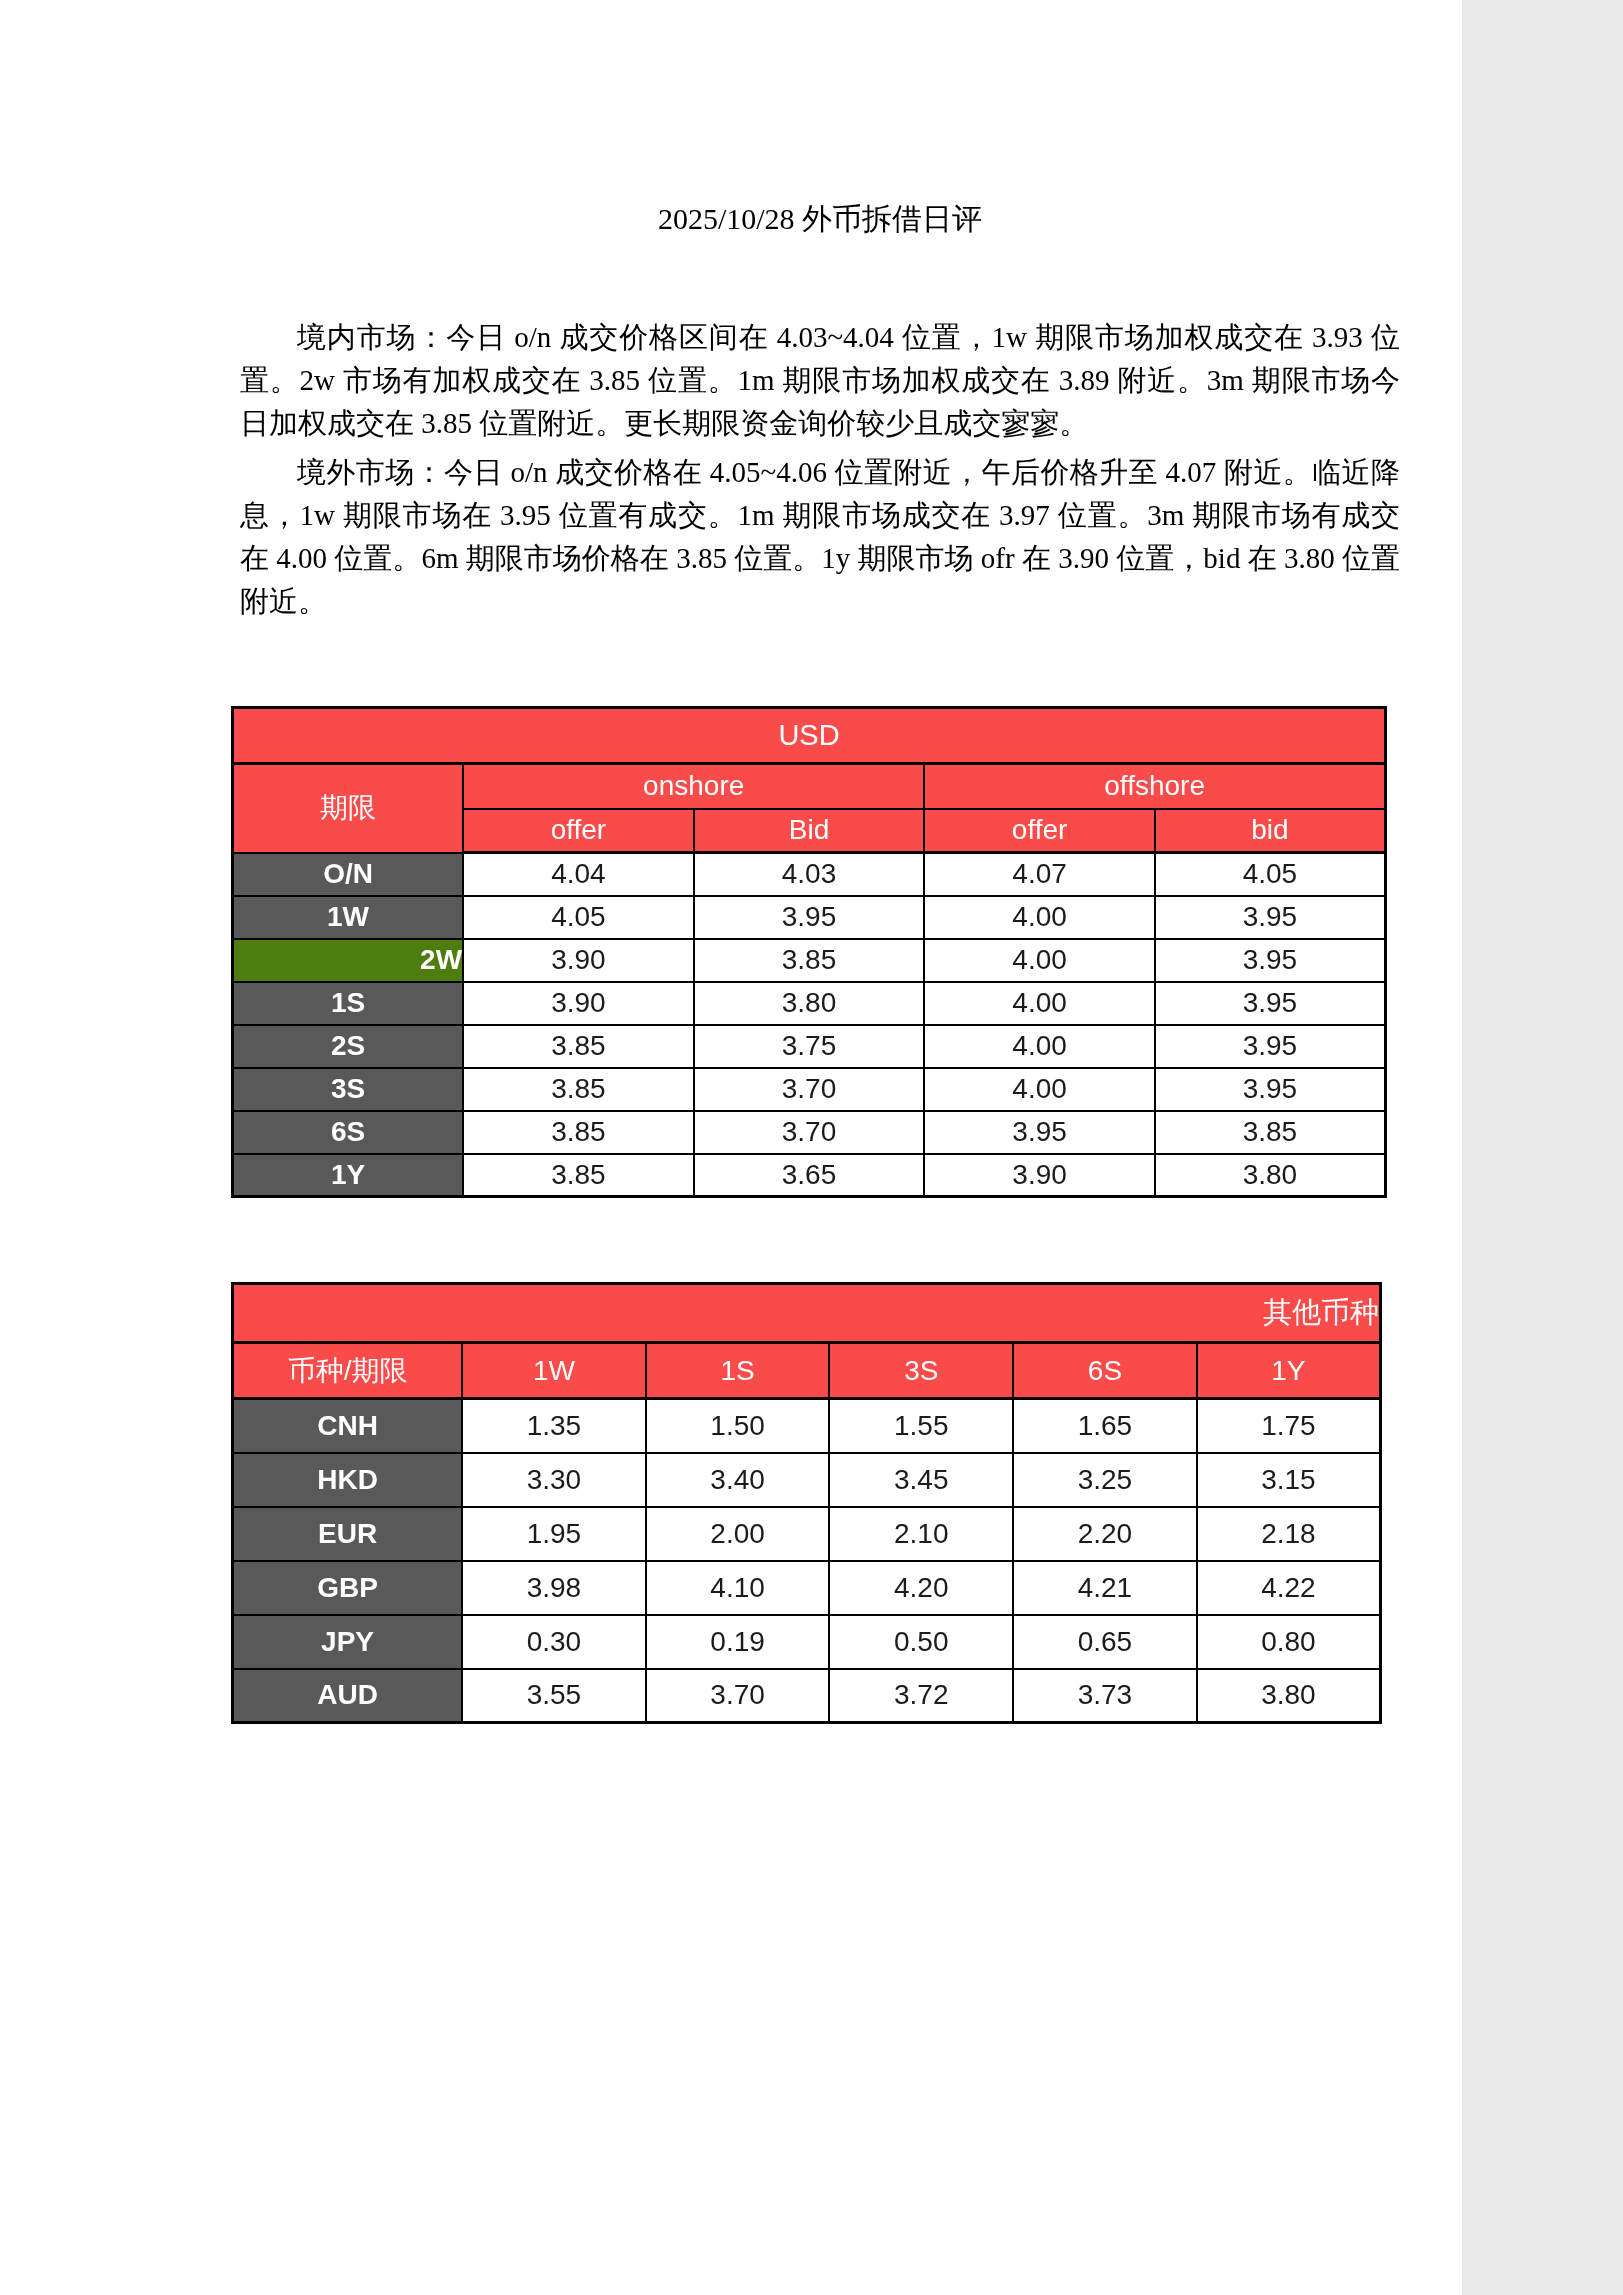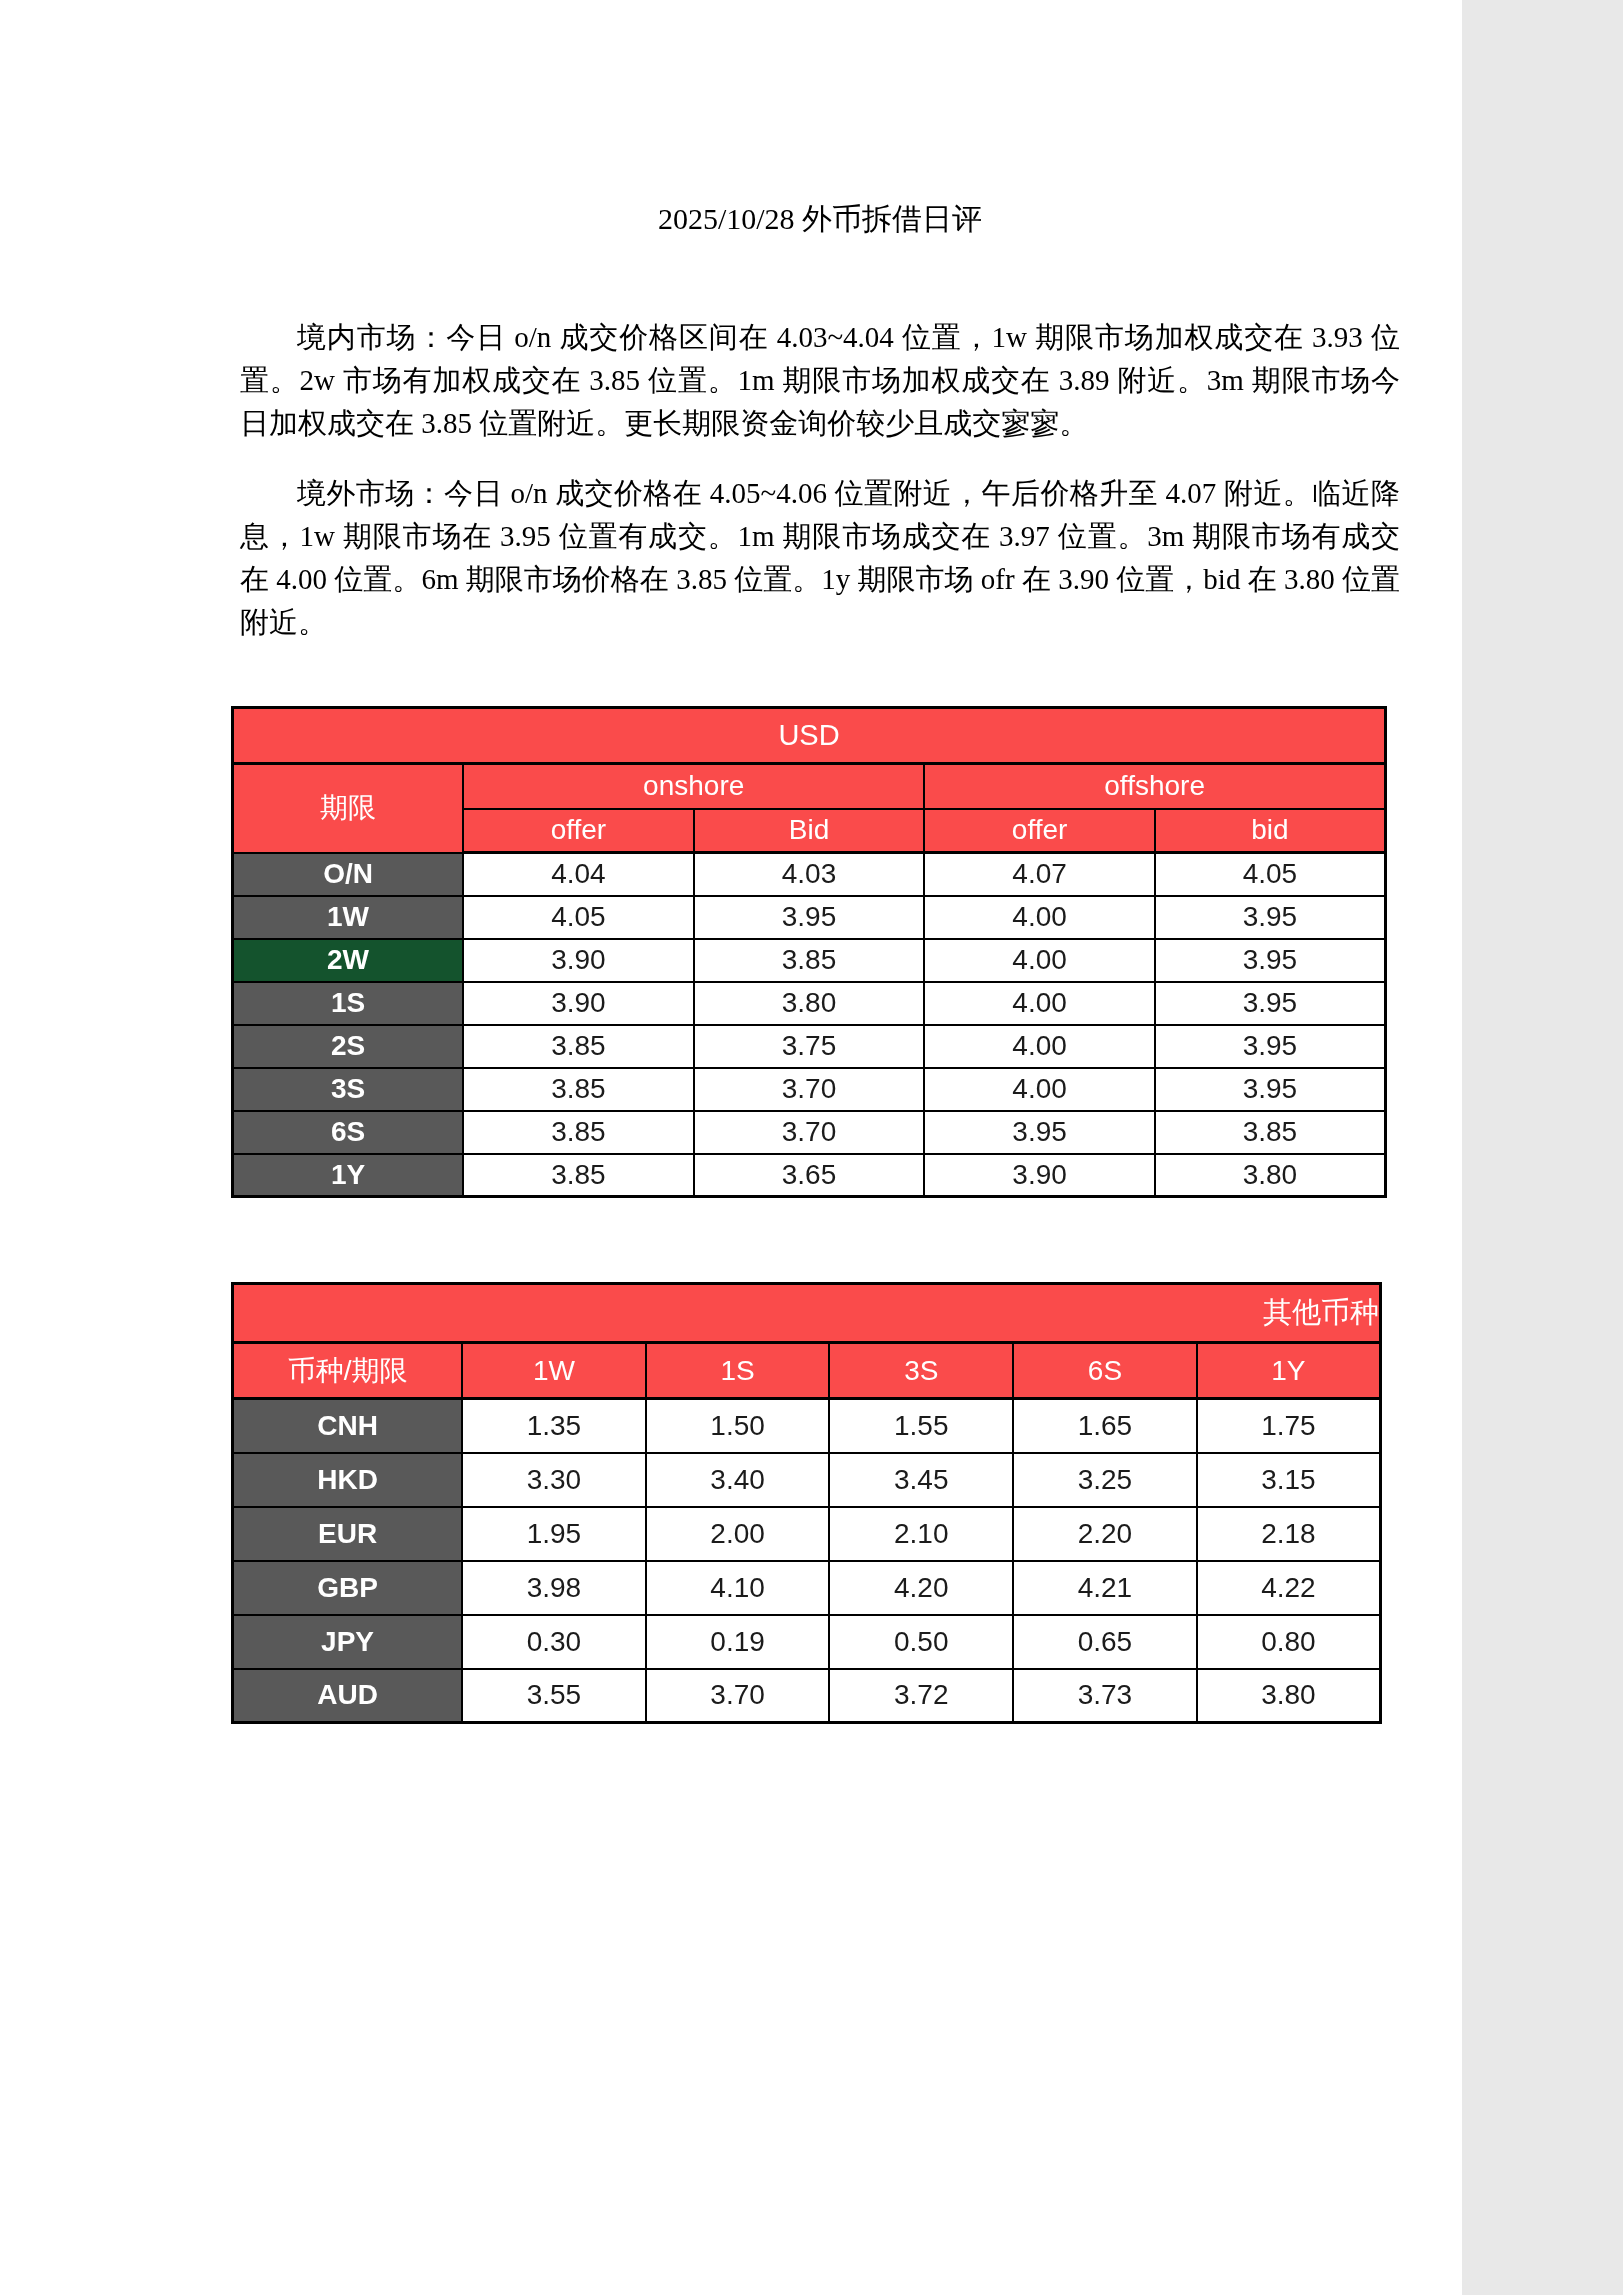--- a/index.html
+++ b/index.html
@@ -24,21 +24,21 @@
   }
   .para {
     position:absolute;
     left:240px; width:1160px;
     font-size:29px;
     line-height:43px;
     text-align:justify;
     text-indent:57px;
   }
   .para-1 { top:316px; }
-  .para-2 { top:472px; }
+  .para-2 { top:451px; }
 
   
   table.rate-table {
     position:absolute;
     border-collapse:collapse;
     table-layout:fixed;
     font-family:"Liberation Sans","DejaVu Sans",sans-serif;
     border:3.6px solid #000;
     padding-left:32px;
   }
@@ -113,21 +113,21 @@
       <td class="val">4.05</td>
     </tr>
     <tr class="r-data">
       <td class="gray" style="background: rgb(89, 89, 89);">1W</td>
       <td class="val">4.05</td>
       <td class="val">3.95</td>
       <td class="val">4.00</td>
       <td class="val">3.95</td>
     </tr>
     <tr class="r-data">
-      <td class="gray" style="background: #14532d;">2W</td>
+      <td class="gray" style="background: #4d7c0f; text-align: right;">2W</td>
       <td class="val">3.90</td>
       <td class="val">3.85</td>
       <td class="val">4.00</td>
       <td class="val">3.95</td>
     </tr>
     <tr class="r-data">
       <td class="gray" style="background: rgb(89, 89, 89);">1S</td>
       <td class="val">3.90</td>
       <td class="val">3.80</td>
       <td class="val">4.00</td>

